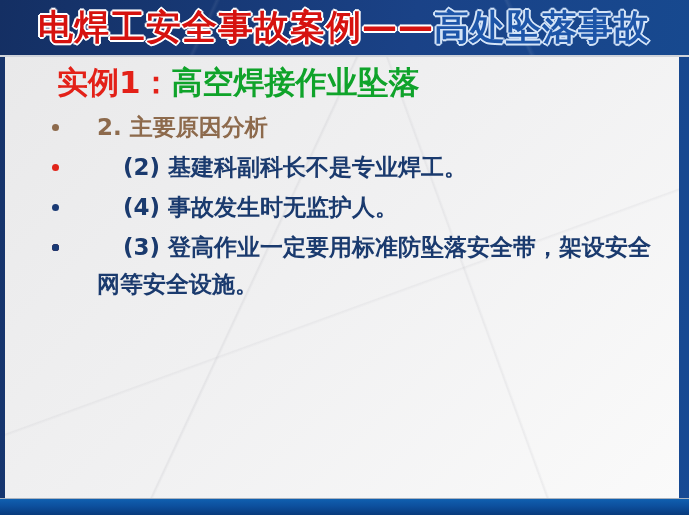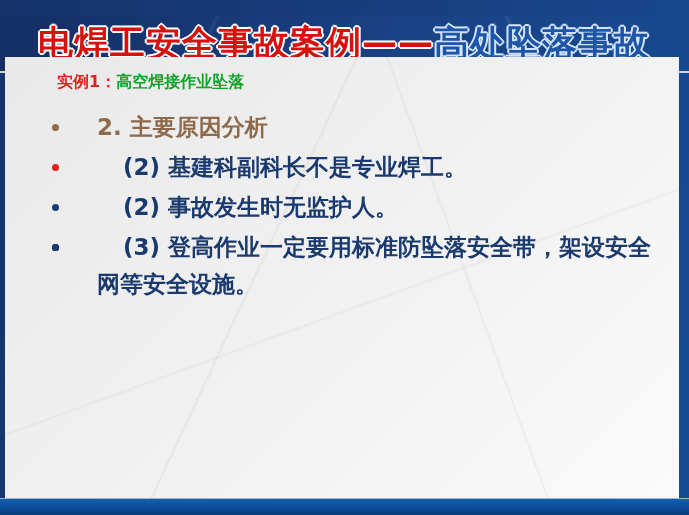--- a/index.html
+++ b/index.html
@@ -7,21 +7,21 @@
     width:689px;height:515px;overflow:hidden;
     font-family:"DejaVu Sans","Liberation Sans",sans-serif;
     -webkit-font-smoothing:antialiased;
   }
   .slide{
     position:relative;width:689px;height:515px;
     background:linear-gradient(100deg,#16336a 0%,#173f80 55%,#174a94 100%);
   }
   
   .titlebar{
-    position:absolute;left:0;top:16px;right:0;height:57px;
+    position:absolute;left:0;top:0;right:0;height:57px;
     background:
       linear-gradient(115deg,transparent 30%,rgba(255,255,255,.07) 30.4%,transparent 30.9%),
       linear-gradient(65deg,transparent 74%,rgba(255,255,255,.08) 74.4%,transparent 75%),
       linear-gradient(100deg,#142f63 0%,#1a4287 60%,#17498f 100%);
     border-bottom:2px solid #cfd3da;
     box-sizing:border-box;
     white-space:nowrap;
     padding-left:38px;
     line-height:55px;
     font-size:35px;font-weight:bold;
@@ -43,21 +43,21 @@
     background:
       linear-gradient(115deg,transparent 39.8%,rgba(150,150,160,.14) 40%,transparent 40.3%),
       linear-gradient(70deg,transparent 64.8%,rgba(150,150,160,.12) 65%,transparent 65.3%),
       linear-gradient(160deg,transparent 54.8%,rgba(150,150,160,.10) 55%,transparent 55.4%),
       linear-gradient(135deg,#e9e9ea 0%,#f0f0f1 45%,#fafafa 100%);
     overflow:hidden;
   }
   .subtitle{
     margin:8px 0 0 0;
     padding-left:52px;
-    font-size:16px;font-weight:bold;
+    font-size:31px;font-weight:bold;
     line-height:34px;
     white-space:nowrap;
   }
   .subtitle .red{color:#e32118;}
   .subtitle .green{color:#0fa32a;}
   .list{margin-top:10px;}
   .row{
     position:relative;
     padding-left:92px;padding-right:24px;
     line-height:37px;
@@ -104,21 +104,21 @@
         <div class="txt brown">2. 主要原因分析</div>
       </div>
 
       <div class="row sub">
         <span class="dot red"></span>
         <div class="txt navy">(2) 基建科副科长不是专业焊工。</div>
       </div>
 
       <div class="row sub">
         <span class="dot navy"></span>
-        <div class="txt navy">(2) 事故发生时无监护人。</div>
+        <div class="txt navy">(4) 事故发生时无监护人。</div>
       </div>
 
 
       <div class="row">
         <span class="dot brown"></span>
       </div>
 
       <div class="row sub">
         <span class="dot red"></span>
       </div>

